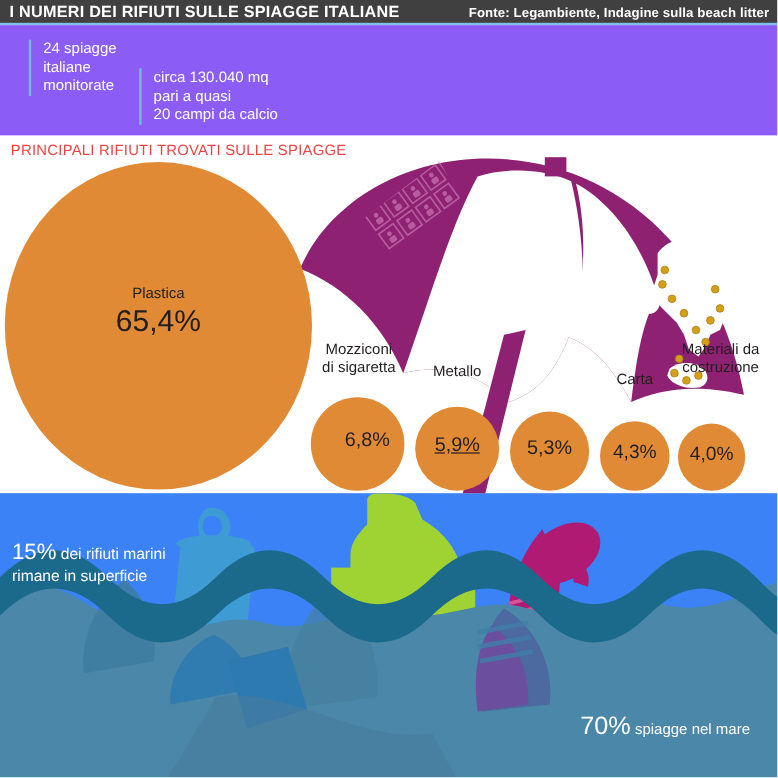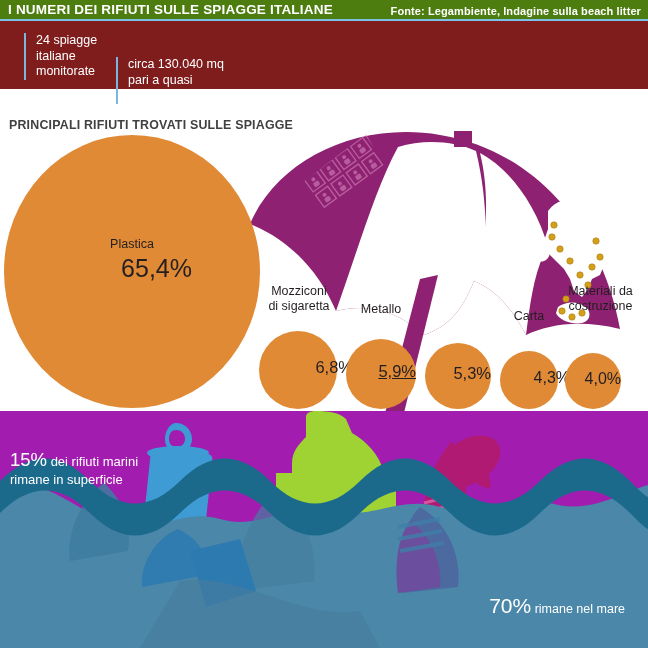--- a/index.html
+++ b/index.html
@@ -7,90 +7,90 @@
     width:648px;height:648px;
     font-family:"Liberation Sans", sans-serif;
     background:#ffffff;
     overflow:hidden;
   }
   #stage{position:relative;width:648px;height:648px;overflow:hidden;background:#ffffff;}
 
   
   .header{
     position:absolute;left:0;top:0;width:648px;height:19px;
-    background:#4d7c0f;
+    background:#404040;
     border-bottom:2px solid #7ec0e8;
   }
   .header-title{
     position:absolute;left:8px;top:2px;
     font-size:13.5px;font-weight:bold;color:#ffffff;
     letter-spacing:.2px;white-space:nowrap;
   }
   .header-source{
     position:absolute;right:7px;top:5px;
     font-size:11px;font-weight:bold;color:#ffffff;
     white-space:nowrap;letter-spacing:.1px;
   }
 
   
   .blueband{
-    position:absolute;left:0;top:21px;width:648px;height:68px;
-    background:#7f1d1d;
+    position:absolute;left:0;top:21px;width:648px;height:92px;
+    background:#8b5cf6;
   }
   .stat{
     position:absolute;top:12px;
     border-left:2px solid #7ab7e0;
     padding-left:10px;
     color:#ffffff;font-size:12.5px;line-height:15.5px;
     white-space:pre-line;
   }
   .stat-1{left:24px;}
   .stat-2{left:116px;margin-top:24px;}
 
   
   .beach{
     position:absolute;left:0;top:113px;width:648px;height:298px;
     background:#ffffff;overflow:hidden;
   }
   .section-title{
     position:absolute;left:9px;top:118px;
-    font-size:12.4px;font-weight:bold;color:#404040;
+    font-size:12.4px;font-weight:normal;color:#ef4444;
     letter-spacing:.2px;white-space:nowrap;z-index:30;
   }
 
   
   .umbrella{position:absolute;left:248px;top:16px;width:400px;height:400px;z-index:5;}
 
   
   .bubbles{position:absolute;left:0;top:113px;width:648px;height:298px;z-index:20;}
   .bubble{
     position:absolute;
     background:#e08a36;
     border-radius:50%;
   }
   .bubble-pct{
     position:absolute;
     color:#231f20;
-    text-align:right;
+    text-align:center;
     white-space:nowrap;
     font-weight:normal;
   }
   .bubble-label{
     position:absolute;
     color:#231f20;
     text-align:center;
     font-size:12.5px;
     line-height:14.5px;
     white-space:pre-line;
   }
 
   
   .yellow{
     position:absolute;left:0;top:411px;width:648px;height:237px;
-    background:#a21caf;overflow:hidden;
+    background:#3b82f6;overflow:hidden;
   }
   .surface-text{
     position:absolute;left:10px;top:22px;z-index:40;
     color:#ffffff;font-size:13px;line-height:18px;white-space:pre-line;
   }
   .surface-text .big{font-size:18.5px;}
   .sink-text{
     position:absolute;right:23px;bottom:30px;z-index:40;
     color:#ffffff;font-size:12.5px;white-space:nowrap;
   }
@@ -252,21 +252,21 @@
 
     <div class="bubble" style="left:346px;top:226px;width:70px;height:70px;"></div>
     <div class="bubble-label" style="left:344px;top:189px;width:74px;">Metallo</div>
     <div class="bubble-pct" style="left:346px;top:249px;width:70px;font-size:16.5px;text-decoration:underline;">5,9%</div>
 
     <div class="bubble" style="left:425px;top:230px;width:66px;height:66px;"></div>
     <div class="bubble-pct" style="left:425px;top:251px;width:66px;font-size:16.5px;">5,3%</div>
 
     <div class="bubble" style="left:500px;top:238px;width:58px;height:58px;"></div>
     <div class="bubble-label" style="left:498px;top:196px;width:62px;">Carta</div>
-    <div class="bubble-pct" style="left:500px;top:256px;width:58px;font-size:16px;padding-left:12px;">4,3%</div>
+    <div class="bubble-pct" style="left:500px;top:256px;width:58px;font-size:16px;">4,3%</div>
 
     <div class="bubble" style="left:565px;top:240px;width:56px;height:56px;"></div>
     <div class="bubble-label" style="left:553px;top:171px;width:95px;">Materiali da
 costruzione</div>
     <div class="bubble-pct" style="left:565px;top:257px;width:56px;font-size:16px;">4,0%</div>
   </div>
 
   <div class="yellow">
     <svg class="sea-svg" viewBox="0 0 648 237" preserveAspectRatio="none">
 
@@ -325,18 +325,18 @@
                C330,132 300,132 270,102 C240,72 210,72 180,102
                C150,132 120,132 90,102 C60,72 30,72 0,102 Z" fill="#1b6a8c"></path>
     </svg>
 
     <div class="surface-text">
       <span class="big">15%</span><span> dei rifiuti marini
 rimane in superficie</span>
     </div>
 
     <div class="sink-text">
-      <span class="big">70%</span><span> rimane nel mare</span>
+      <span class="big">70%</span><span> spiagge nel mare</span>
     </div>
   </div>
 
   <div class="section-title">PRINCIPALI RIFIUTI TROVATI SULLE SPIAGGE</div>
 </div>
 
 </body></html>

